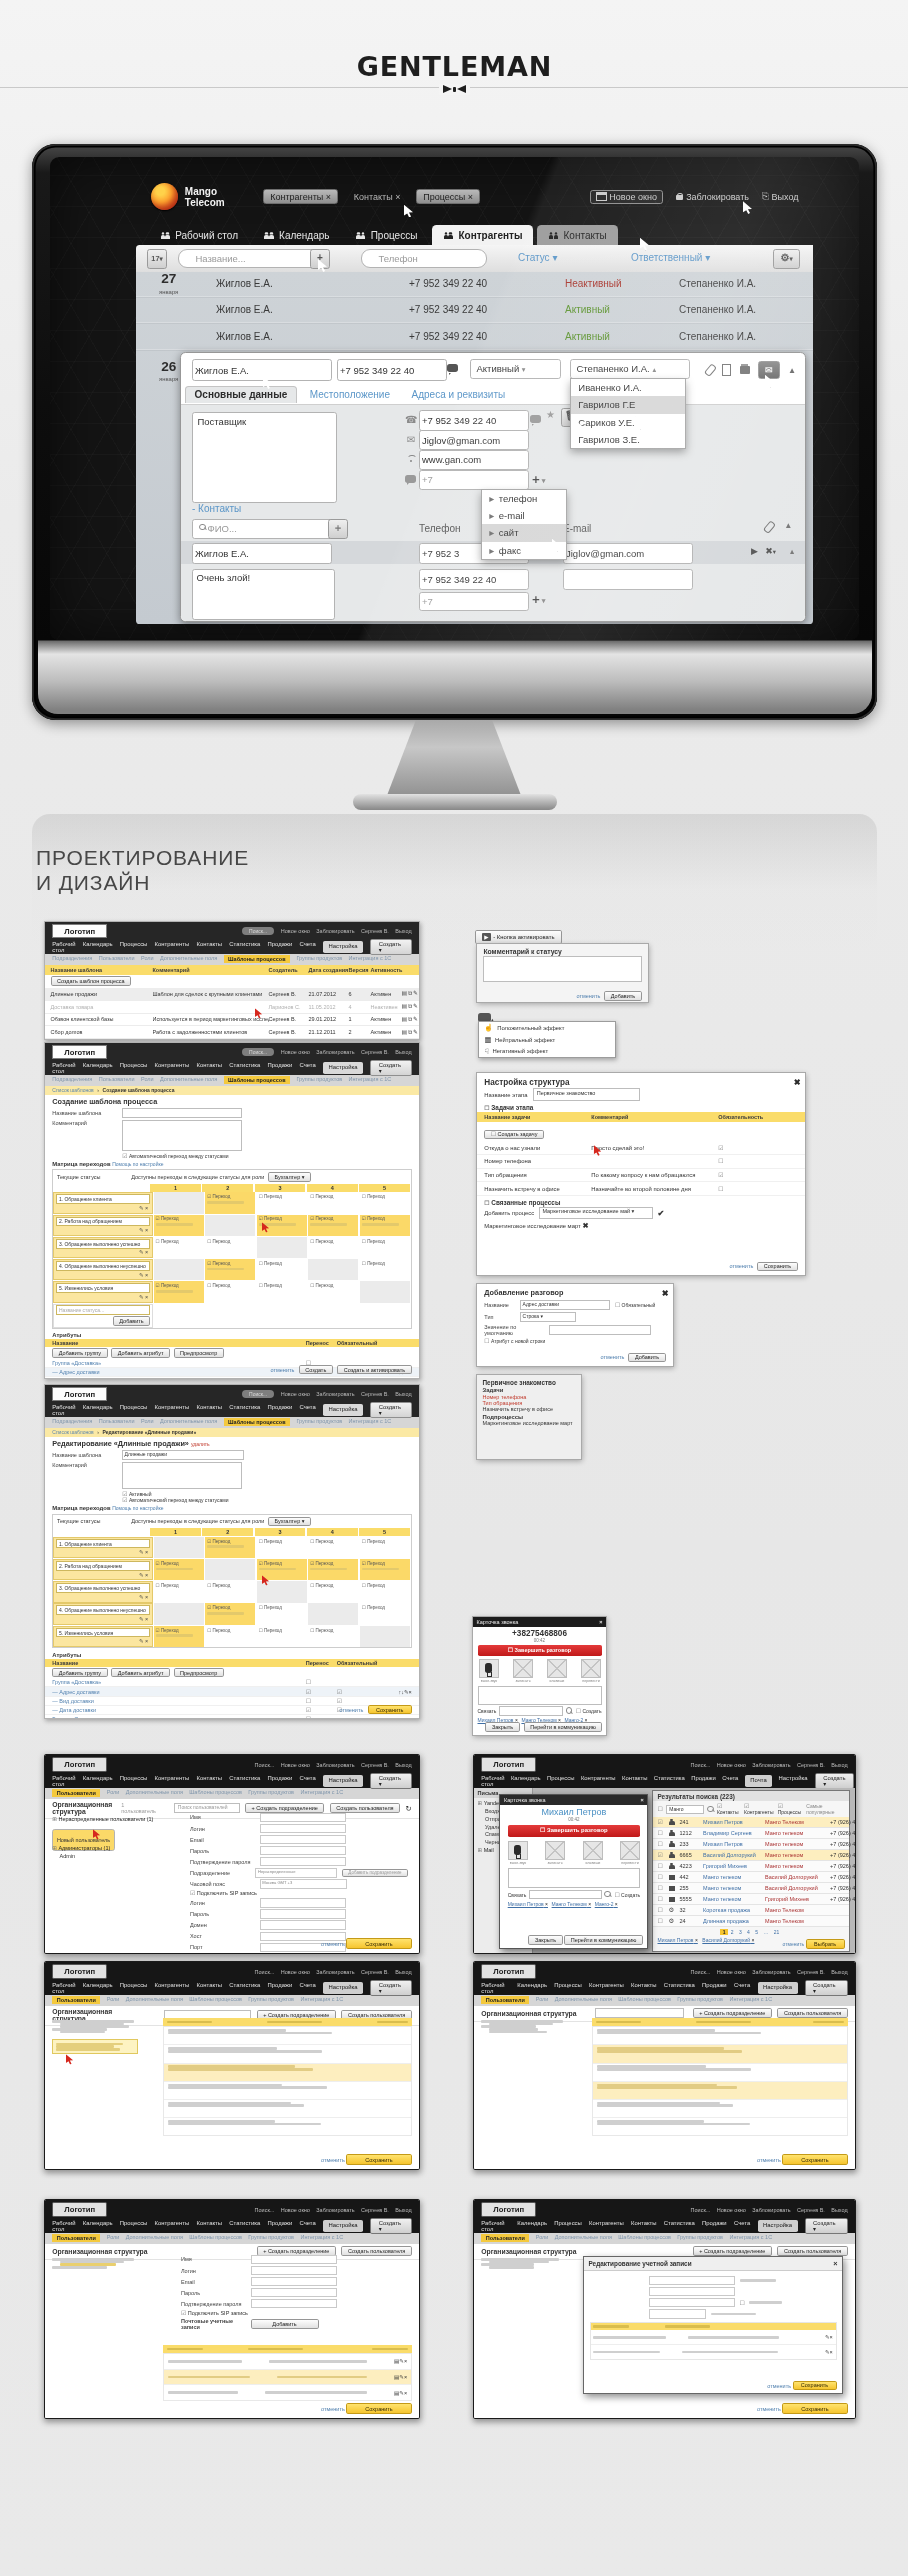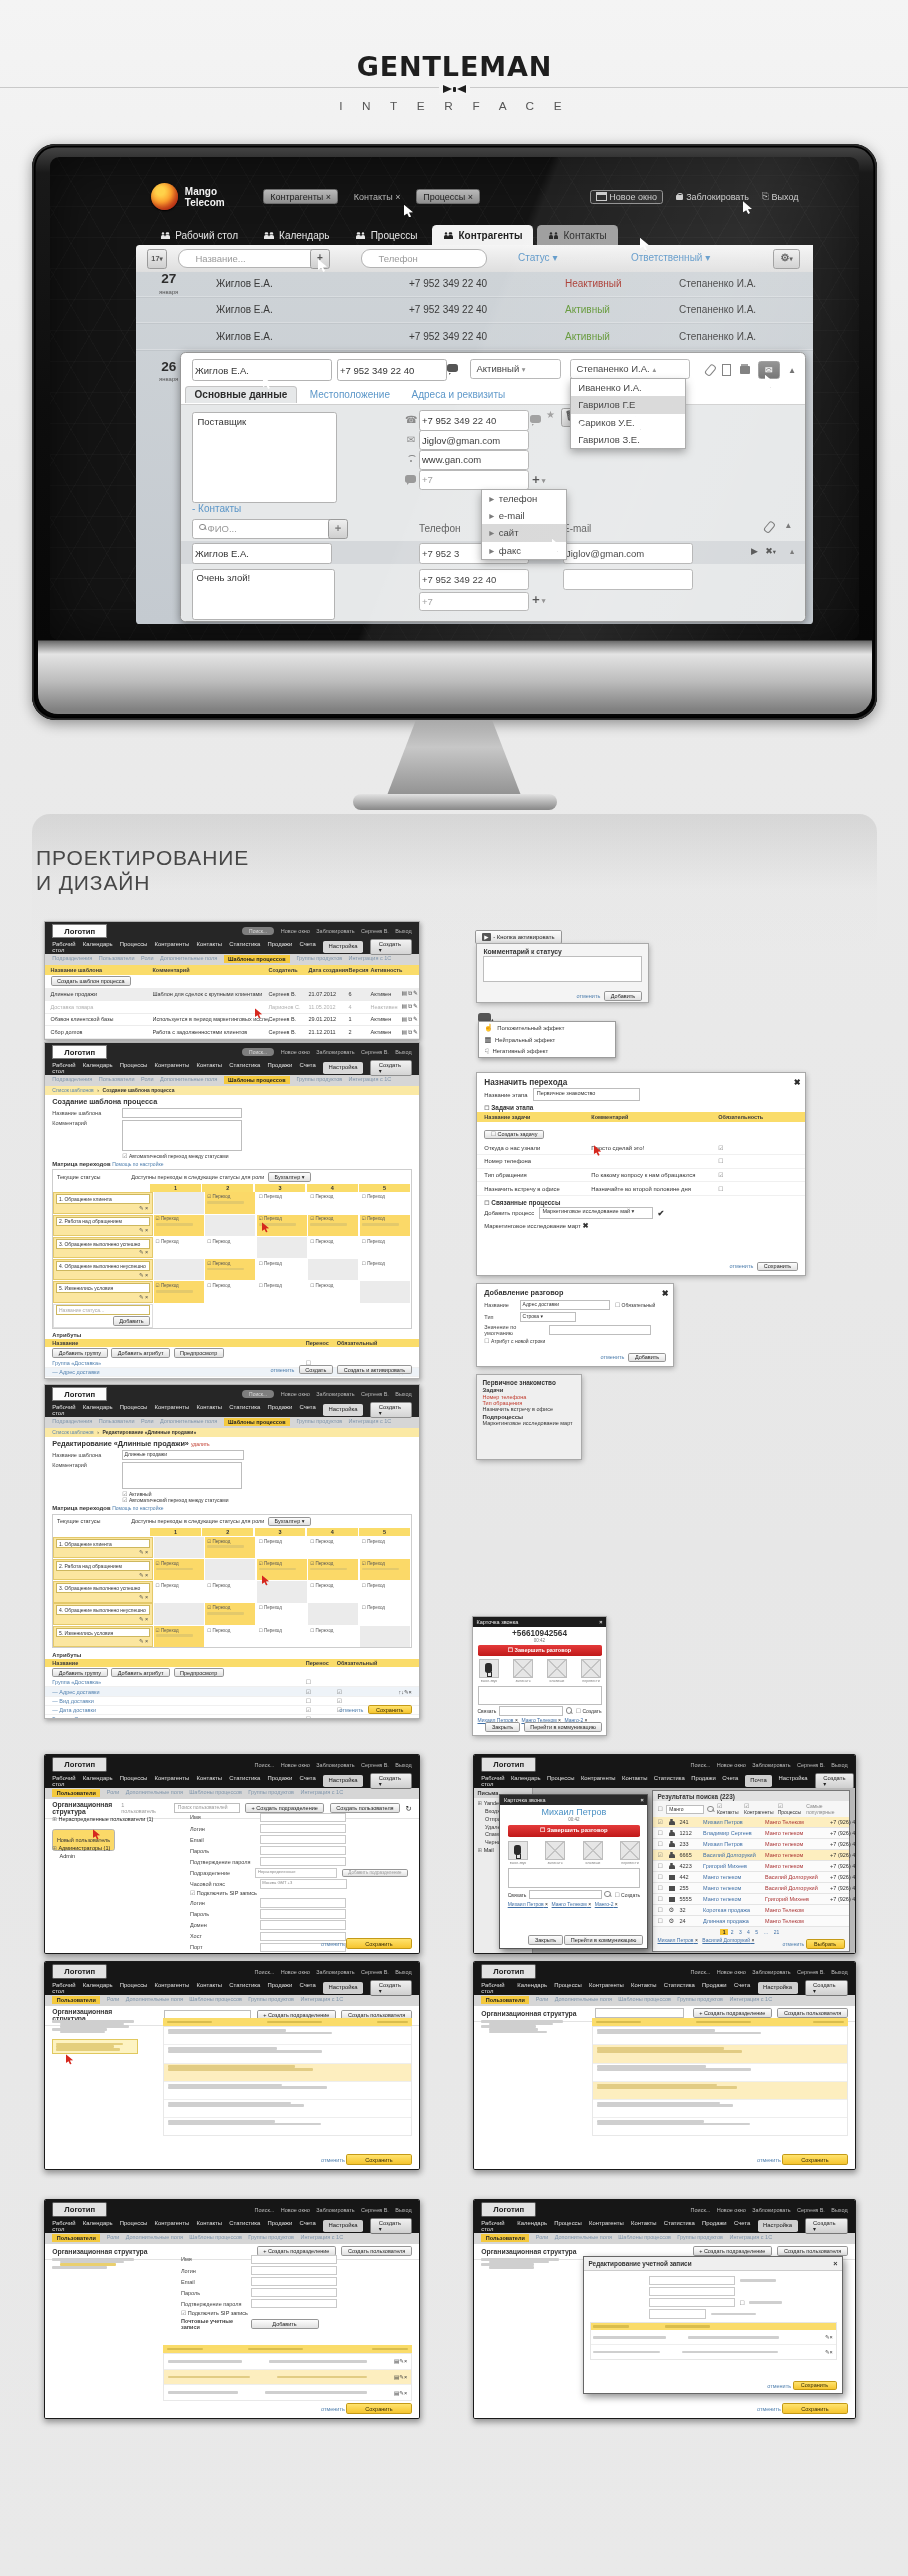--- a/index.html
+++ b/index.html
@@ -209,21 +209,20 @@
   .tag::after{content:" ×";color:#222;font-weight:b old;text-decoration:none}
   .redbar{background:linear-gradient(#e43a3a,#c01919);color:#fff;font-weight:bold;text-align:center;border-radius:1.8px}
 </style>
 </head>
 <body>
 
 <div class="abs brand-rule"></div>
 <div class="abs brand">
   <div class="t">GENTLEMAN</div>
   <div class="bowtie"><span class="l"></span><span class="k"></span><span class="r"></span></div>
-  <div class="s">I N T E R F A C E</div>
 </div>
 
 <div class="abs monitor">
   <div class="abs webcam"></div>
   <div class="abs desktop">
 
     <div class="abs win">
 
       <div class="wl-row" style="position:absolute;left:14.5px;top:5.5px;width:648px">
         <div class="mango-logo"></div>
@@ -1056,21 +1055,21 @@
     </div>
 
     <div class="eff-it">
       <span style="font-size:7.3px">☟</span>
       <span>Негативный эффект</span>
     </div>
   </div>
 
 <div class="panel" style="left:476px;top:1072px;width:328px;height:202px">
   <span class="p-x">✖</span>
-  <div style="font-size:8.2px;font-weight:bold;padding:4.5px 7.3px 1.8px">Назначить перехода</div>
+  <div style="font-size:8.2px;font-weight:bold;padding:4.5px 7.3px 1.8px">Настройка структура</div>
   <div style="display:flex;gap:5.5px;align-items:center;padding:0 7.3px;font-size:5.9px">
     <span>Название этапа</span>
     <span class="wf-inp" style="width:100px;height:9px;font-size:5.5px;padding:0.9px 2.7px">Первичное знакомство</span>
   </div>
   <div style="font-size:6.4px;font-weight:bold;padding:2.7px 7.3px 0.9px"><span class="cbx n"></span> <span>Задачи этапа</span></div>
   <div class="yh tp-grid" style="height:10px;font-size:5.5px">
       <span>Название задачи</span>
       <span>Комментарий</span>
       <span>Обязательность</span>
       <span></span>
@@ -1148,21 +1147,21 @@
     </div>
   <div style="font-size:5.9px;font-weight:bold;padding:1.8px 5.5px 0">Подпроцессы</div>
   <div style="font-size:5.5px;padding:0 5.5px">Маркетинговое исследование март</div>
 </div>
 
 <div class="panel" style="left:472px;top:1616px;width:133px;height:118px">
   <div style="height:10px;background:#1c1c1c;color:#eee;font-size:5.5px;display:flex;align-items:center;padding:0 3.6px">
       <span>Карточка звонка</span>
       <span style="margin-left:auto;font-weight:bold">×</span>
     </div>
-  <div style="text-align:center;font-size:8.2px;font-weight:bold;margin-top:1.8px">+56610942564</div>
+  <div style="text-align:center;font-size:8.2px;font-weight:bold;margin-top:1.8px">+38275468806</div>
   <div style="text-align:center;font-size:4.5px;color:#777">00:42</div>
   <div class="redbar" style="margin:1.8px 4.5px;height:11px;line-height:11px;font-size:5.5px"><span class="cbx n" style="color:#fff"></span> <span>Завершить разговор</span></div>
   <div style="display:flex;justify-content:space-between;padding:1.8px 5.5px">
 
       <div class="ph-box">
         <div class="b mc">
           <span class="mic" style="display: inline-block;"></span>
         </div>
         <div class="lb">выкл.звук</div>
       </div>

